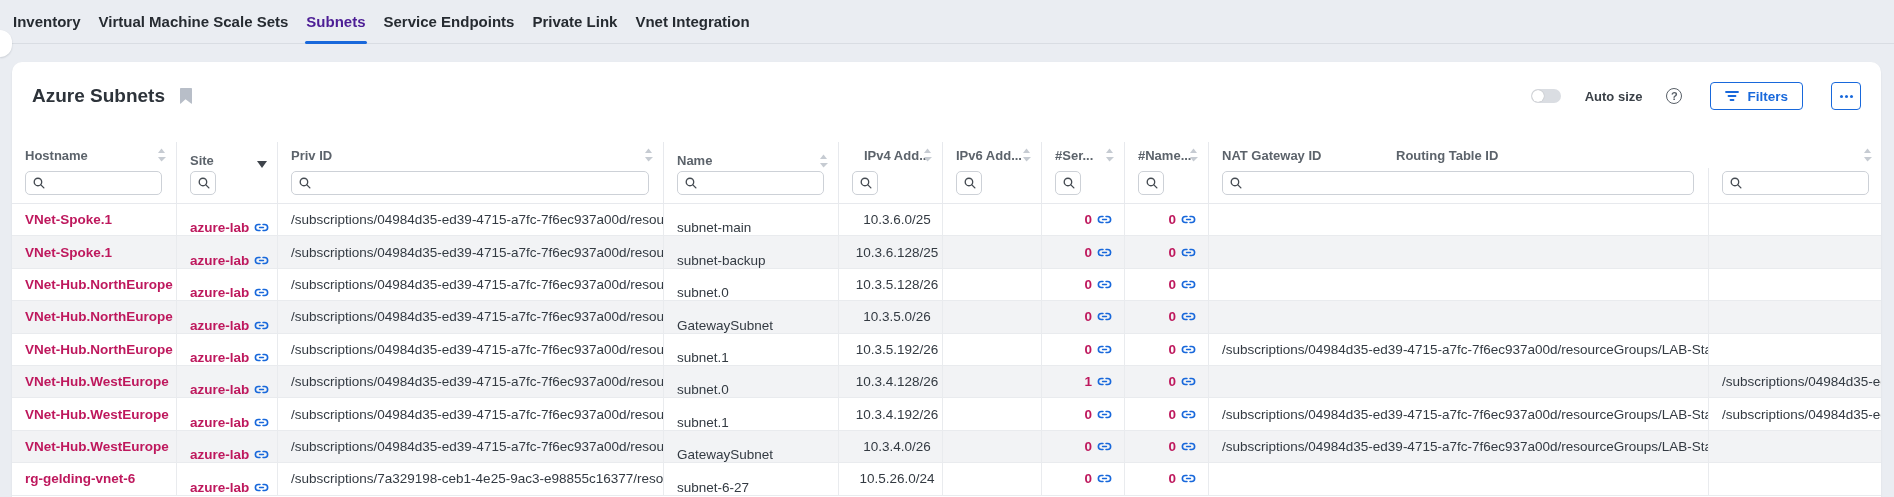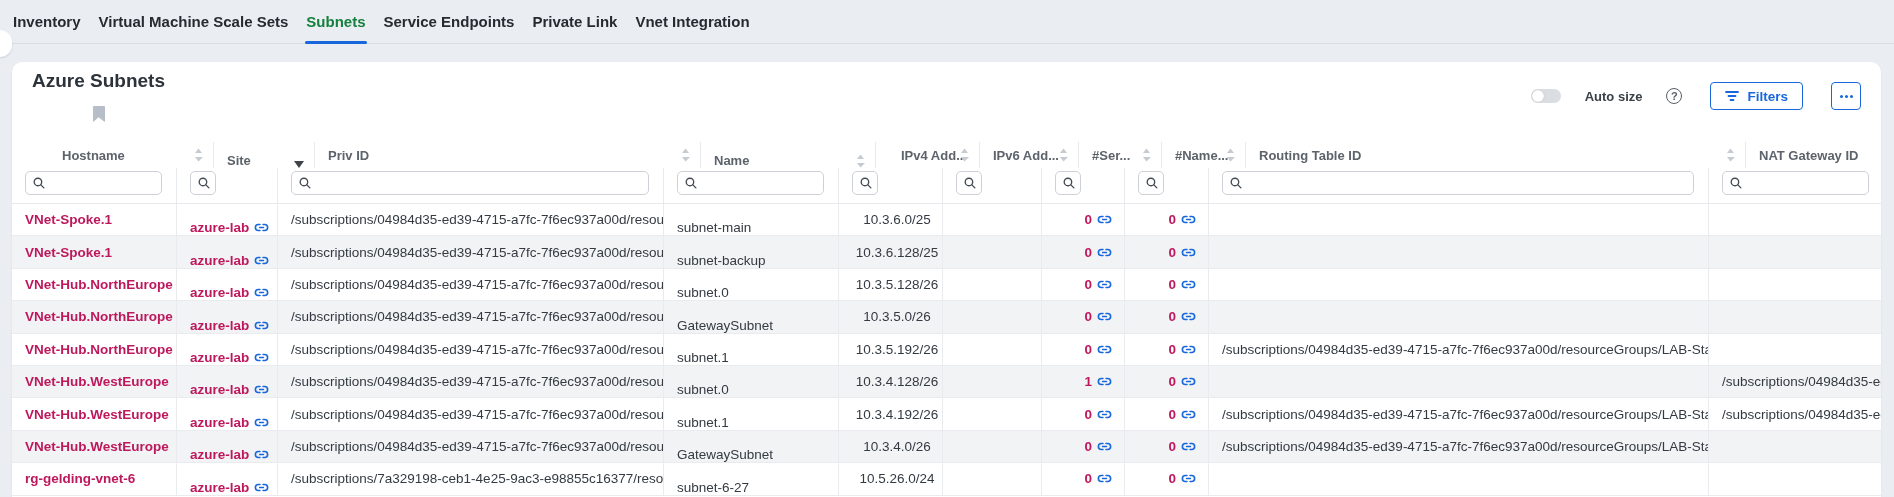--- a/index.html
+++ b/index.html
@@ -11,40 +11,40 @@
   }
   
   .tabbar{
     height:44px;border-bottom:1px solid #d9dde3;
     display:flex;align-items:stretch;gap:16px;padding-left:12px;box-sizing:border-box;
   }
   .tab{
     display:flex;align-items:center;position:relative;padding:0 1px;
     font-size:15px;font-weight:700;color:#262b31;cursor:pointer;white-space:nowrap;
   }
-  .tab.active{color:#15803d;}
+  .tab.active{color:#4c1d95;}
   .tab.active::after{
     content:"";position:absolute;left:0;right:0;bottom:-1px;height:3px;
     background:#1868db;border-radius:2px;
   }
   .edge-handle{
     position:absolute;left:0;top:30px;width:12px;height:27px;background:#ffffff;
     border-radius:0 14px 14px 0;box-shadow:0 1px 2px rgba(16,24,40,.15);z-index:5;
   }
   
   .card{
     position:absolute;left:12px;top:62px;width:1869px;height:445px;
     background:#fff;border-radius:10px;overflow:hidden;
     box-shadow:0 1px 2px rgba(16,24,40,.08);
   }
   .card-head{
     display:flex;justify-content:space-between;align-items:center;
     padding:22px 20px 34px 20px;height:24px;
   }
-  .title-wrap{display:flex;align-items:center;gap:14px;flex-direction:column;}
+  .title-wrap{display:flex;align-items:center;gap:14px;}
   .page-title{font-size:19px;font-weight:700;color:#2d333a;}
   .bookmark{display:flex;color:#b8bec8;}
   .controls{display:flex;align-items:center;gap:24px;}
   .toggle{width:30px;height:14px;border-radius:7px;background:#dadde2;position:relative;cursor:pointer;}
   .toggle::after{
     content:"";position:absolute;left:1px;top:1px;width:12px;height:12px;border-radius:50%;
     background:#fff;box-shadow:0 0 1px rgba(0,0,0,.35);
   }
   .autosize-label{font-size:13px;font-weight:700;color:#3a4047;}
   .help{
@@ -53,21 +53,21 @@
   }
   .btn{
     height:28px;border:1px solid #1868db;border-radius:4px;background:#fff;color:#1868db;
     font-size:13.5px;font-weight:700;display:flex;align-items:center;gap:8px;padding:0 14px;
     box-sizing:border-box;cursor:pointer;margin-left:4px;
   }
   .btn.icononly{width:30px;padding:0;justify-content:center;}
   .dots{display:flex;gap:2px;}
   .dots i{width:3px;height:3px;border-radius:50%;background:#1868db;}
   
-  .thead-labels{display:flex;height:26px;margin-left:37px;}
+  .thead-labels{display:flex;height:26px;}
   .hcell{
     position:relative;display:flex;align-items:center;border-right:1px solid #e7e9ed;
     box-sizing:border-box;cursor:pointer;overflow:hidden;
   }
   .hlabel{padding-left:13px;font-size:13px;font-weight:700;color:#5c636b;white-space:nowrap;}
   .sorticon{position:absolute;right:10px;display:flex;}
   .thead-filters{display:flex;height:36px;border-bottom:1px solid #e7e9ed;box-sizing:border-box;}
   .fcell{border-right:1px solid #e7e9ed;box-sizing:border-box;padding-top:3px;overflow:hidden;}
   .finput{
     height:24px;border:1px solid #cdd1d7;border-radius:5px;background:#fff;
@@ -209,32 +209,32 @@
       </div>
       <div class="hcell c-private">
         <span class="hlabel">#Name...</span>
         <span class="sorticon">
           <svg width="9" height="14" viewBox="0 0 9 14" fill="#c6cbd2">
             <path d="M4.5 0.5 8 5H1z"></path>
             <path d="M4.5 13.5 1 9h8z"></path>
           </svg>
         </span>
       </div>
+      <div class="hcell c-nat_gateway_id">
+        <span class="hlabel">NAT Gateway ID</span>
+      </div>
       <div class="hcell c-routing_table_id">
         <span class="hlabel">Routing Table ID</span>
         <span class="sorticon">
           <svg width="9" height="14" viewBox="0 0 9 14" fill="#c6cbd2">
             <path d="M4.5 0.5 8 5H1z"></path>
             <path d="M4.5 13.5 1 9h8z"></path>
           </svg>
         </span>
       </div>
-      <div class="hcell c-nat_gateway_id">
-        <span class="hlabel">NAT Gateway ID</span>
-      </div>
     </div>
   <div class="thead-filters">
       <div class="fcell c-hostname">
         <div class="finput wide">
           <span style="display:flex;">
             <svg width="12" height="12" viewBox="0 0 16 16" fill="none" stroke="#454b52" stroke-width="1.8" stroke-linecap="round">
               <circle cx="6.6" cy="6.6" r="5"></circle>
               <line x1="10.5" y1="10.5" x2="14.5" y2="14.5"></line>
             </svg>
           </span>

